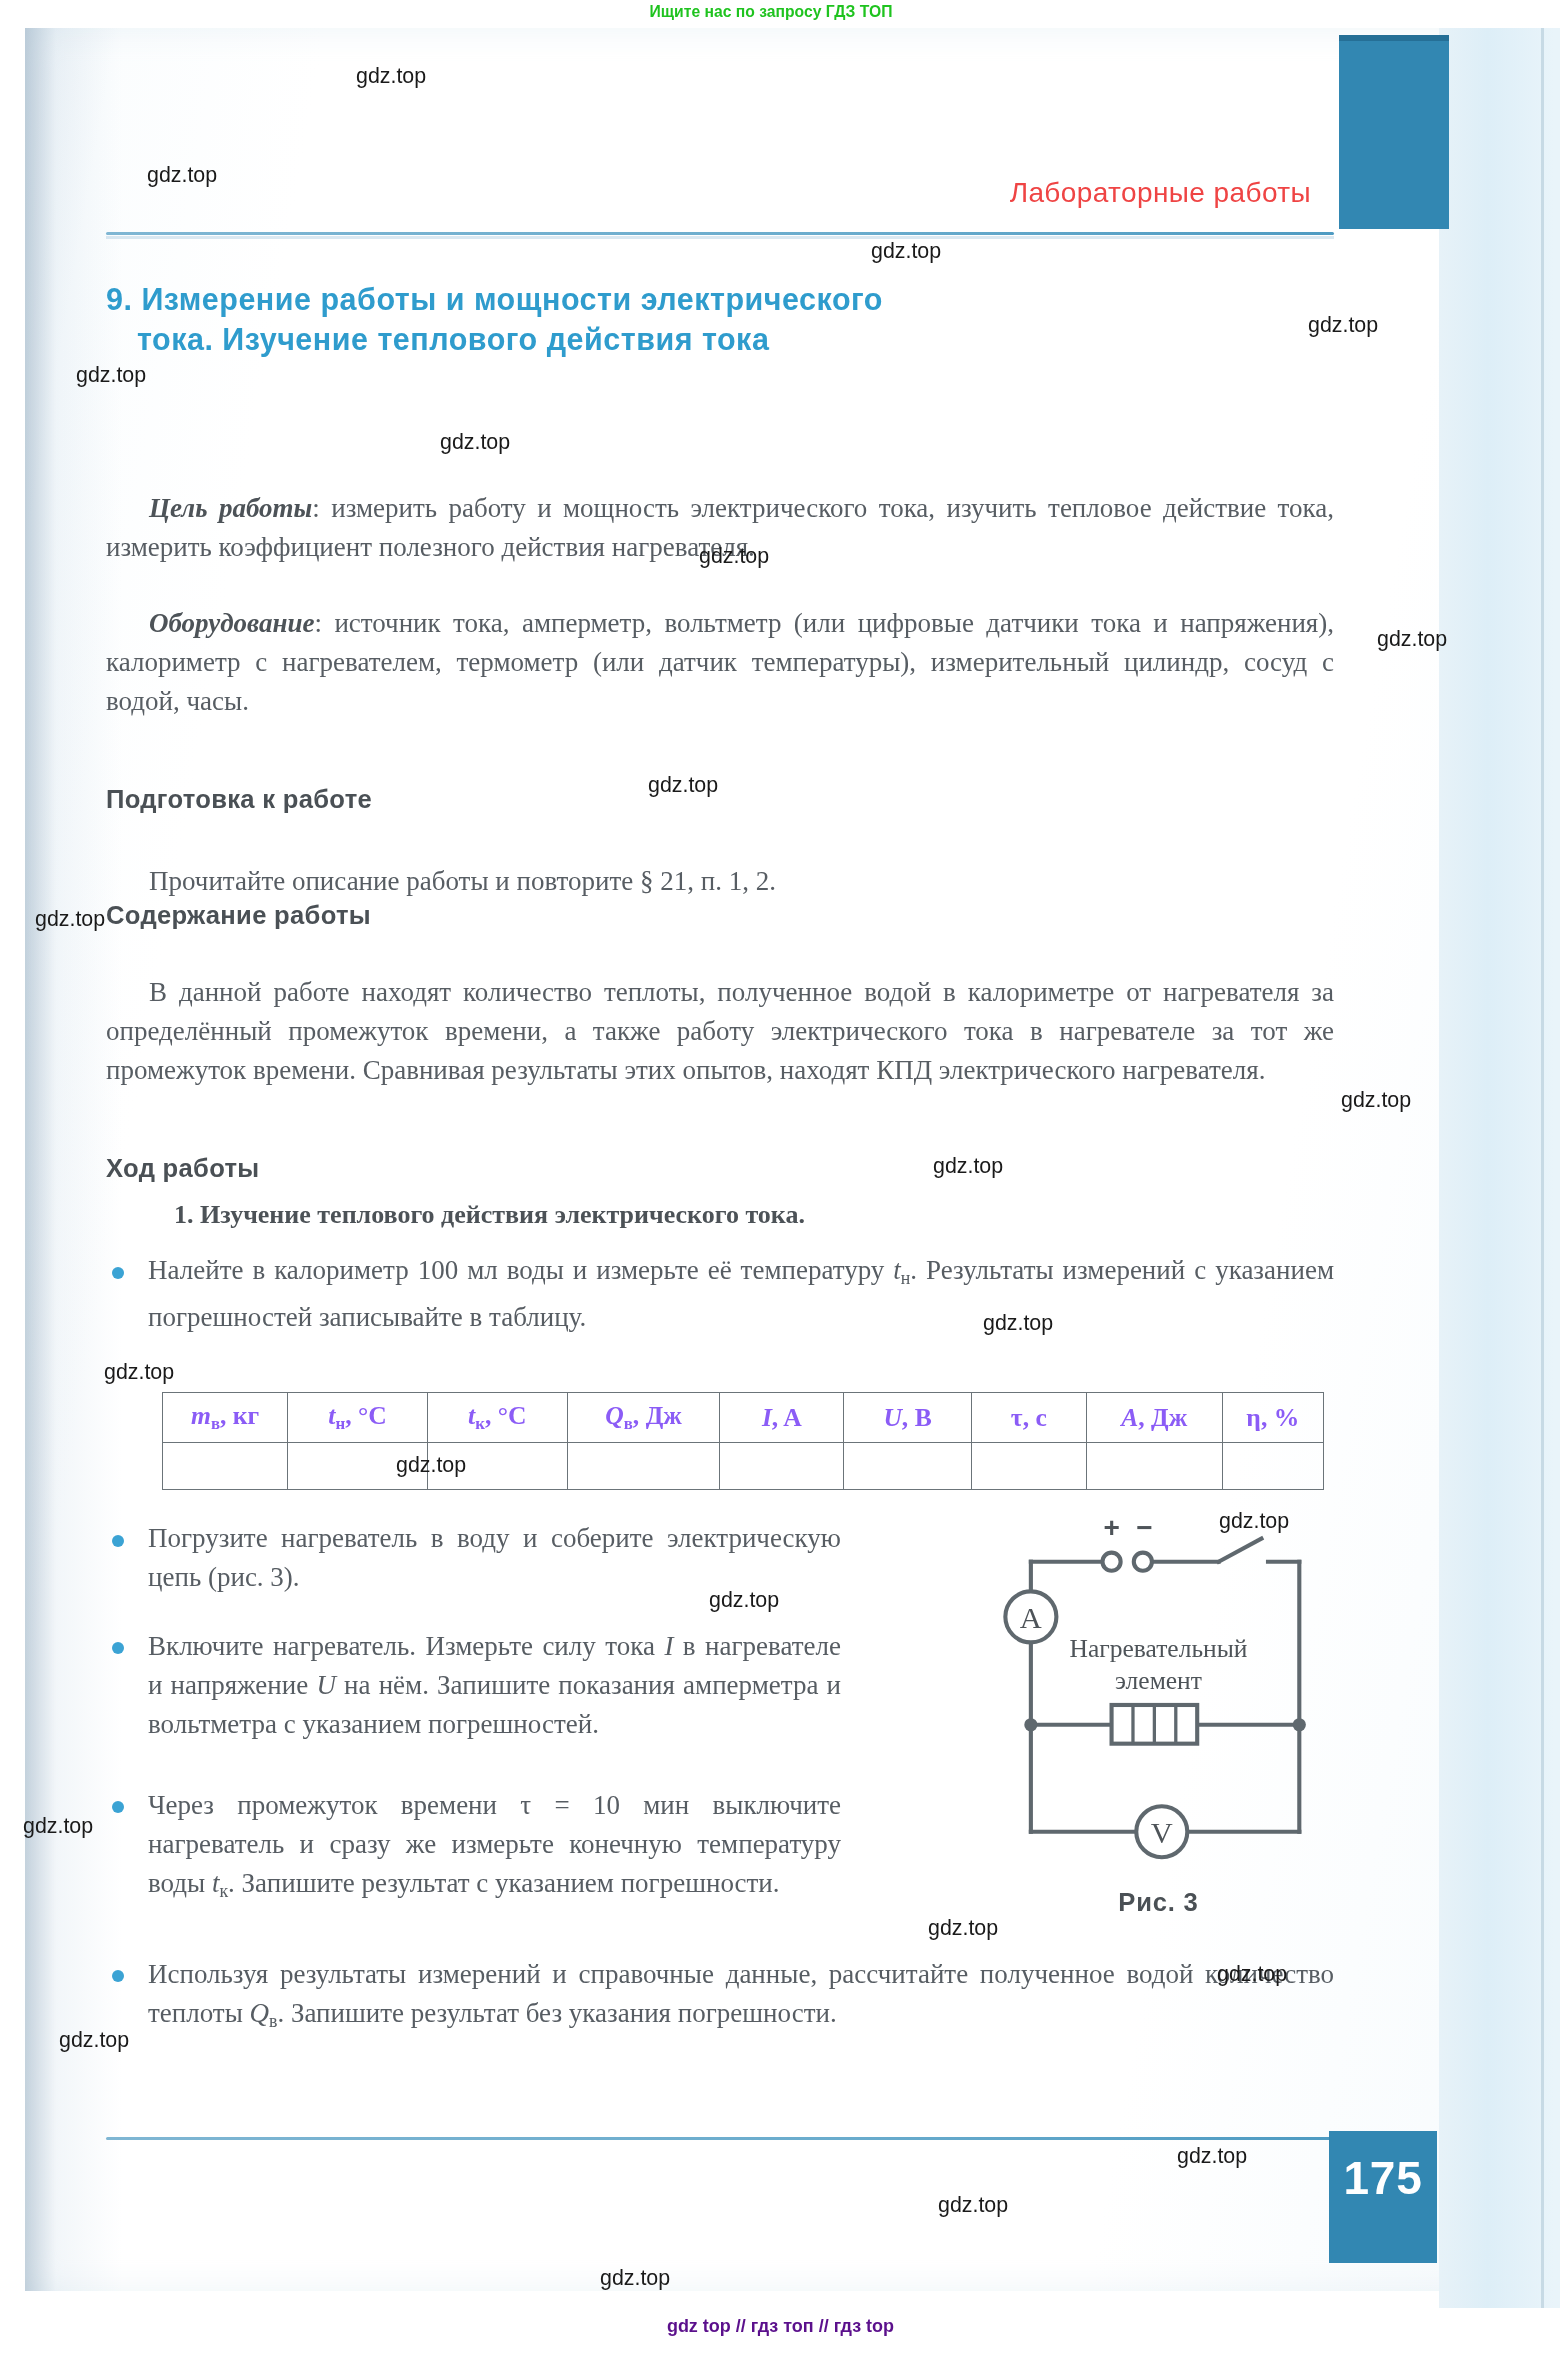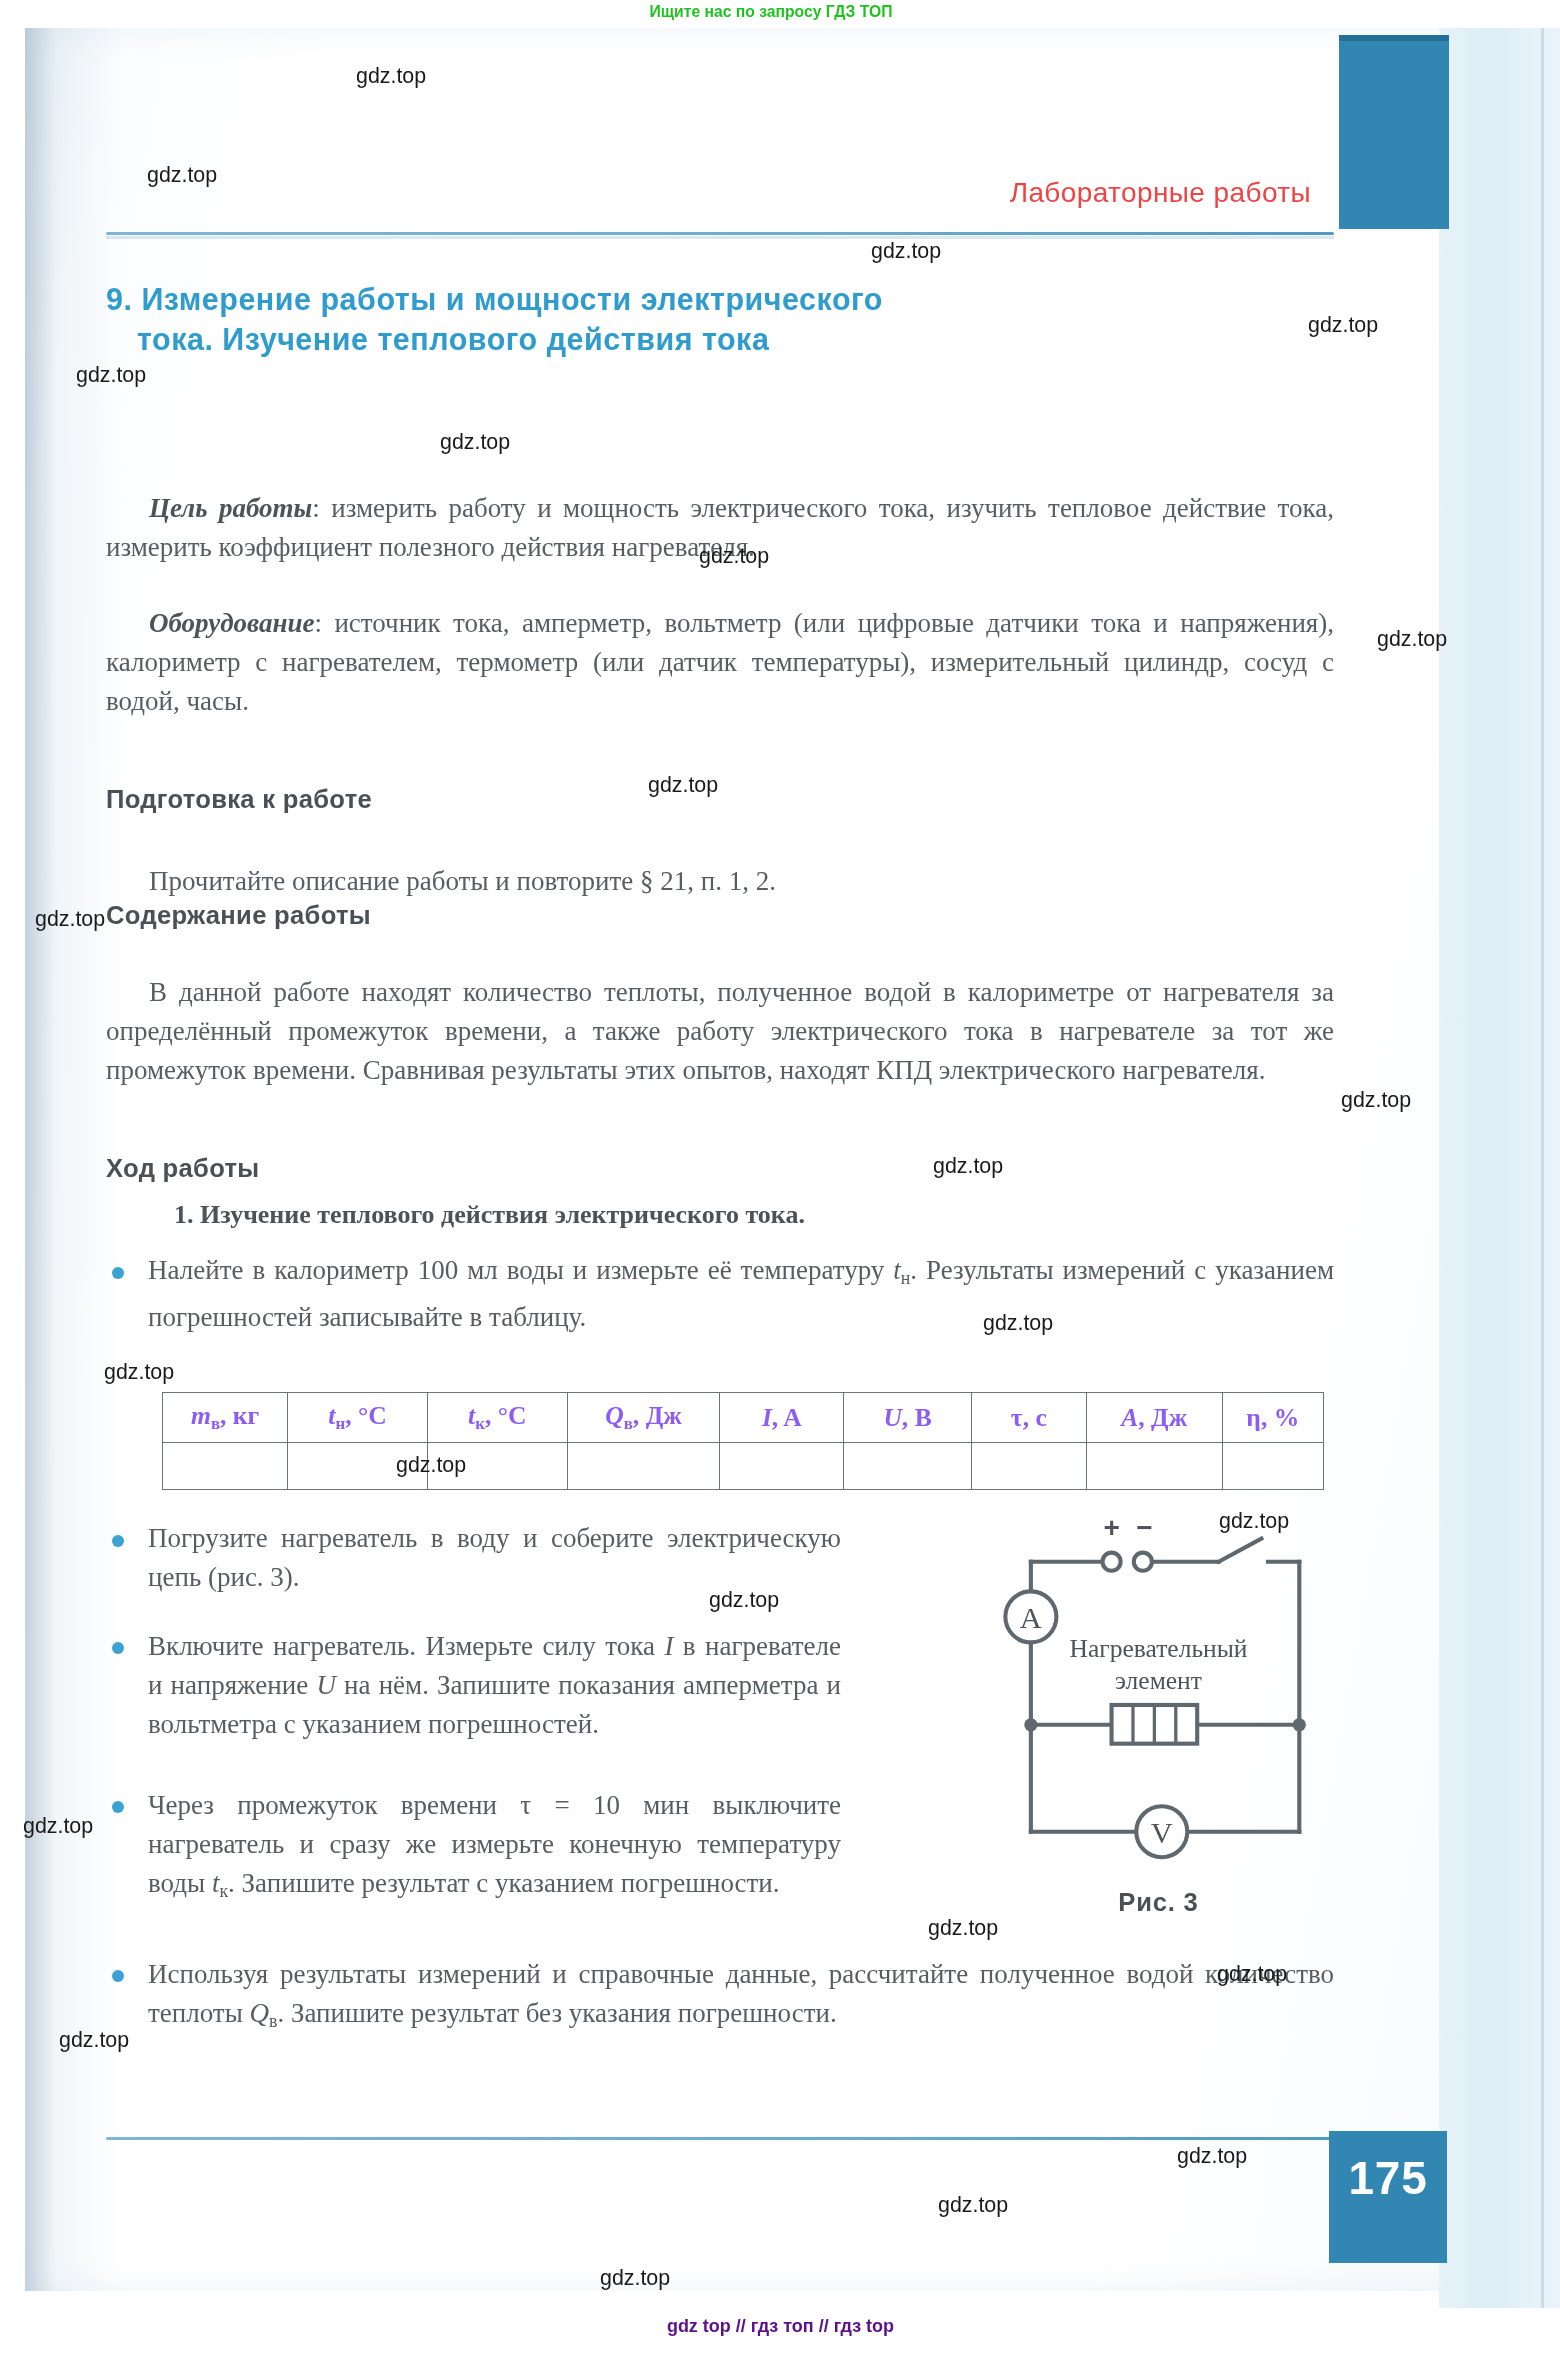--- a/index.html
+++ b/index.html
@@ -79,21 +79,21 @@
   .tab-top-shadow {
     position: absolute;
     left: 1339px; top: 35px;
     width: 110px; height: 5.8px;
     background: #256f96;
   }
   .tab-bottom {
     position: absolute;
     left: 1329px;
     top: 2131px;
-    width: 118px;
+    width: 108px;
     height: 132px;
     background: #3287b2;
   }
   .tab-bottom .page-num {
     position: absolute;
     left: 0; right: 0;
     top: 20px;
     text-align: center;
     color: #ffffff;
     font-family: "Liberation Sans", sans-serif;

